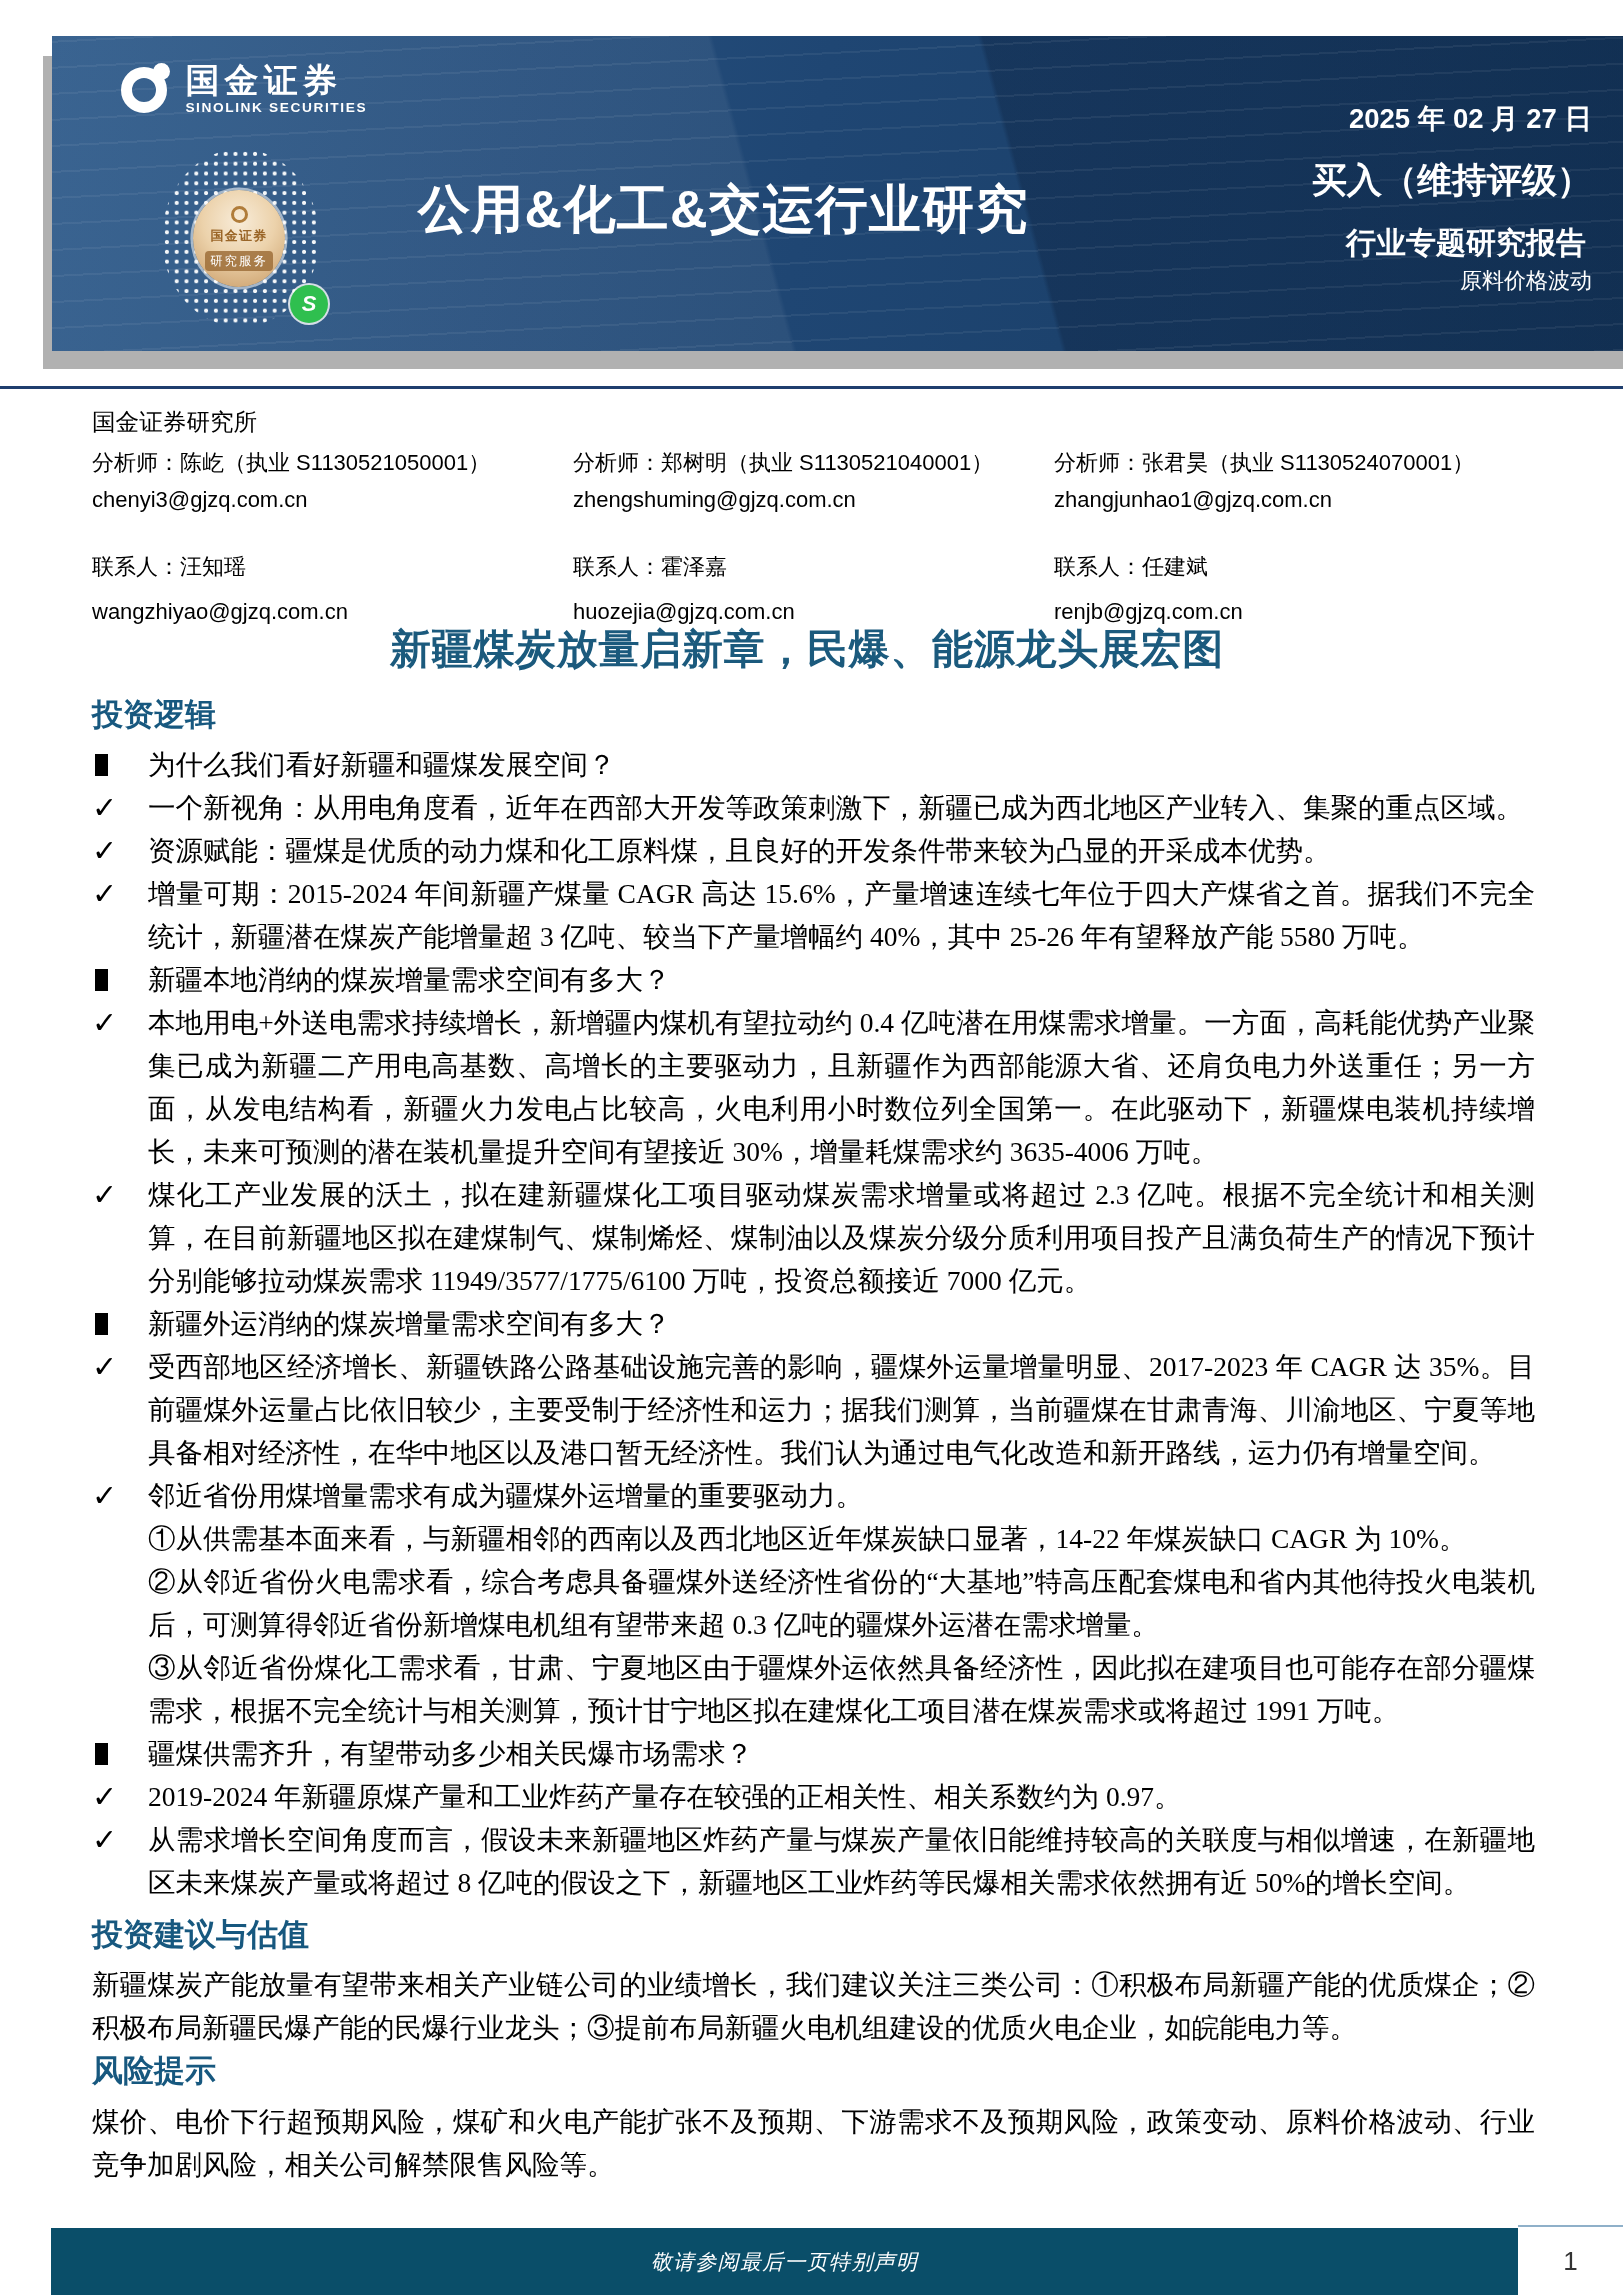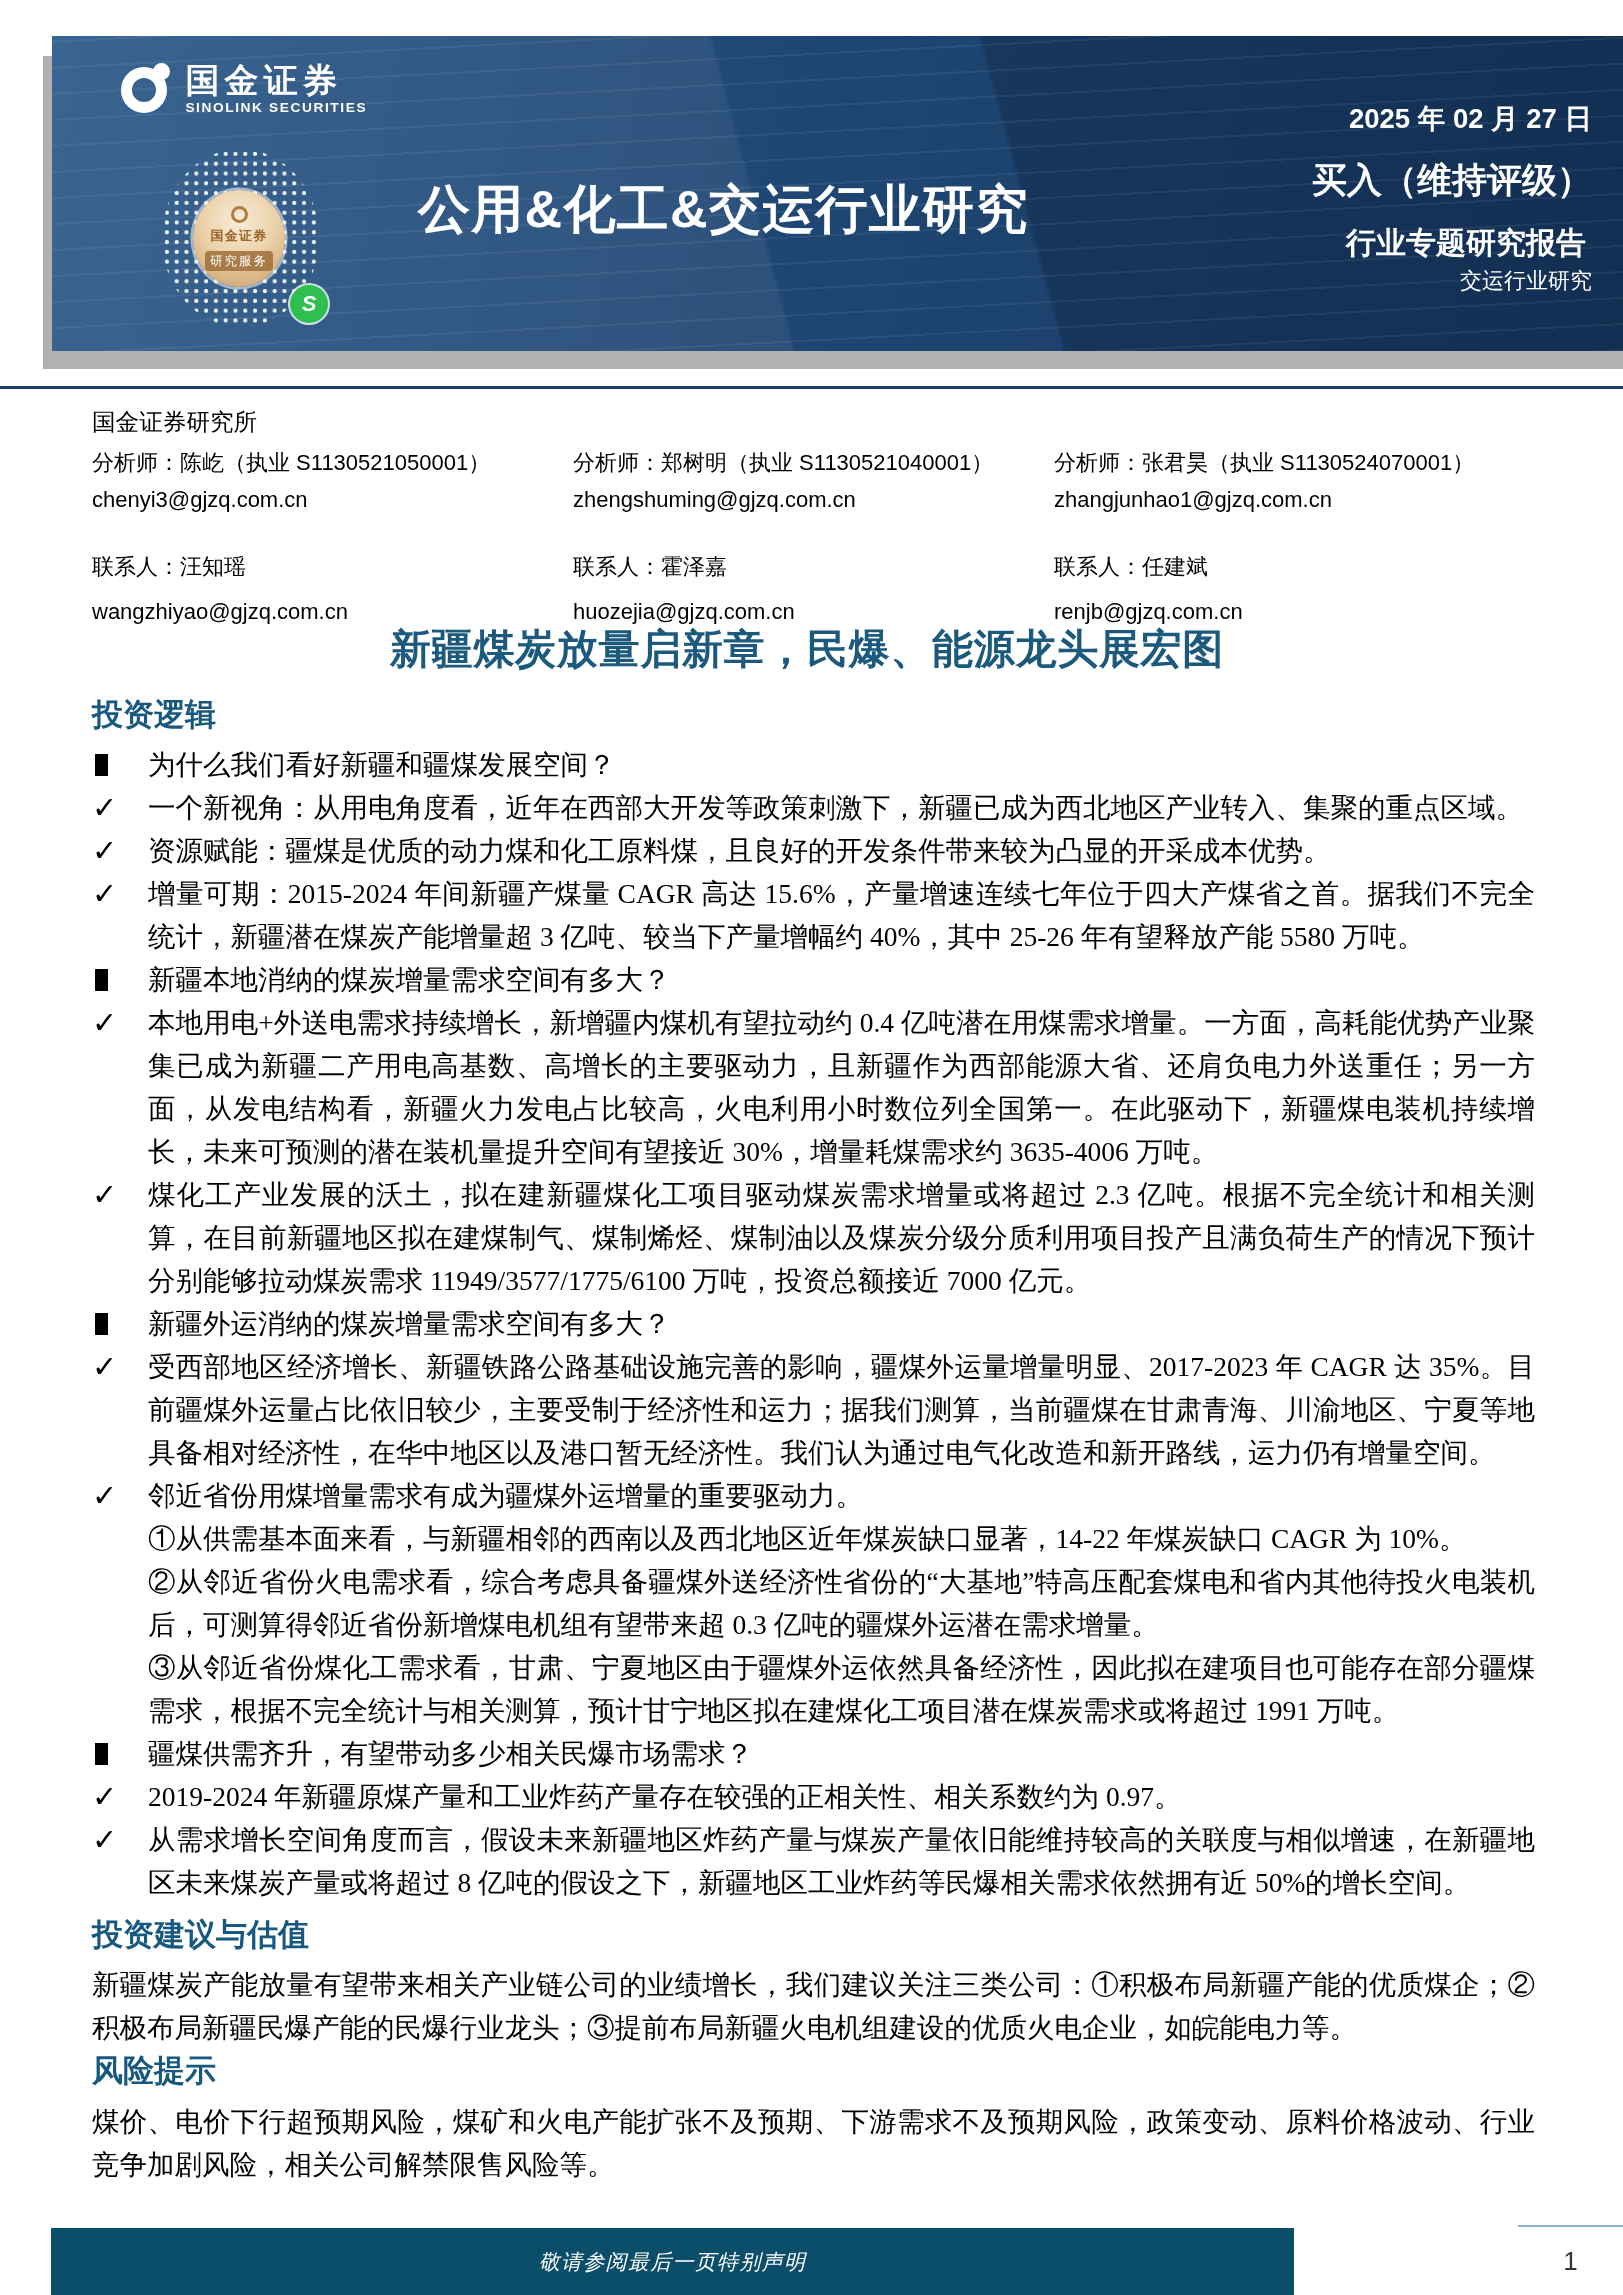--- a/index.html
+++ b/index.html
@@ -69,21 +69,21 @@
   .content h3.gap-top-sm{margin-top:2.6px;}
   .li{position:relative;padding-left:56px;text-align:justify;
       font-size:27.5px;line-height:43px;font-family:"Liberation Serif",serif;}
   .li-mark-check{position:absolute;left:0;top:0;font-size:30px;line-height:43px;}
   .li-mark-square{position:absolute;left:2.6px;top:10.5px;width:13px;height:22px;background:#000;}
   .li-sub{text-align:justify;}
   .content p{margin:0;font-size:27.5px;line-height:43px;text-align:justify;
     font-family:"Liberation Serif",serif;}
 
   
-  .footer-bar{position:absolute;left:51px;top:2228px;width:1243px;height:67px;background:#0a4e69;
+  .footer-bar{position:absolute;left:51px;top:2228px;width:1467px;height:67px;background:#0a4e69;
     display:flex;align-items:center;justify-content:center;}
   .footer-bar span{color:#fff;font-size:21px;font-style:italic;letter-spacing:1.3px;
     font-family:"Liberation Serif",serif;}
   .footer-page{position:absolute;left:1518px;top:2225px;width:105px;height:70px;background:#fff;
     border-top:2.6px solid #8fb0c9;box-sizing:border-box;
     display:flex;align-items:center;justify-content:center;}
   .footer-page span{font-size:26px;color:#333;font-family:"Liberation Sans",sans-serif;}
 </style>
 </head>
 <body>
@@ -112,21 +112,21 @@
         <div class="qr-badge-ring"></div>
         <div class="qr-badge-cn">国金证券</div>
         <div class="qr-badge-svc">研究服务</div>
       </div>
       <div class="qr-wechat">S</div>
     </div>
 
     <h1 class="banner-title">公用&amp;化工&amp;交运行业研究</h1>
     <div class="banner-rating">买入（维持评级）</div>
     <div class="banner-type">行业专题研究报告</div>
-    <div class="banner-cat">交运行业研究</div>
+    <div class="banner-cat">原料价格波动</div>
   </header>
 
   <div class="rule"></div>
 
   <div class="institute">国金证券研究所</div>
 
   <div class="team" id="team">
       <div class="t-col">
         <div class="t-line t-analyst">分析师：陈屹（执业 S1130521050001）</div>
         <div class="t-line t-email">chenyi3@gjzq.com.cn</div>

